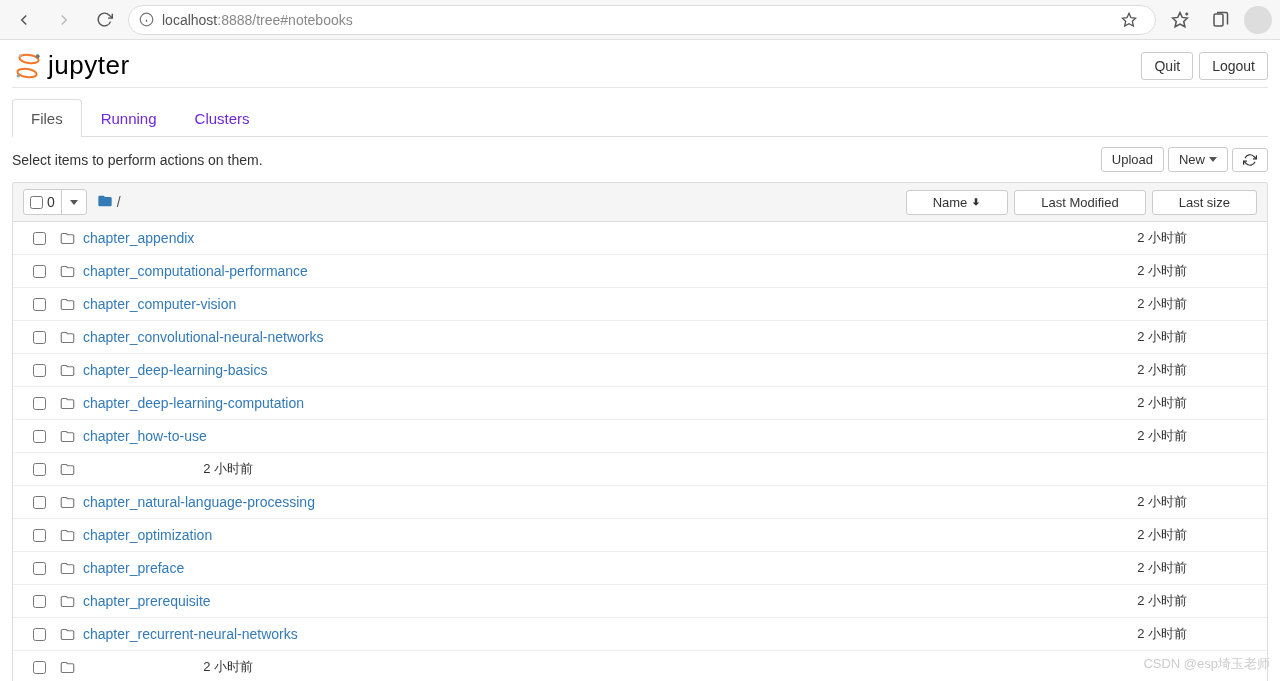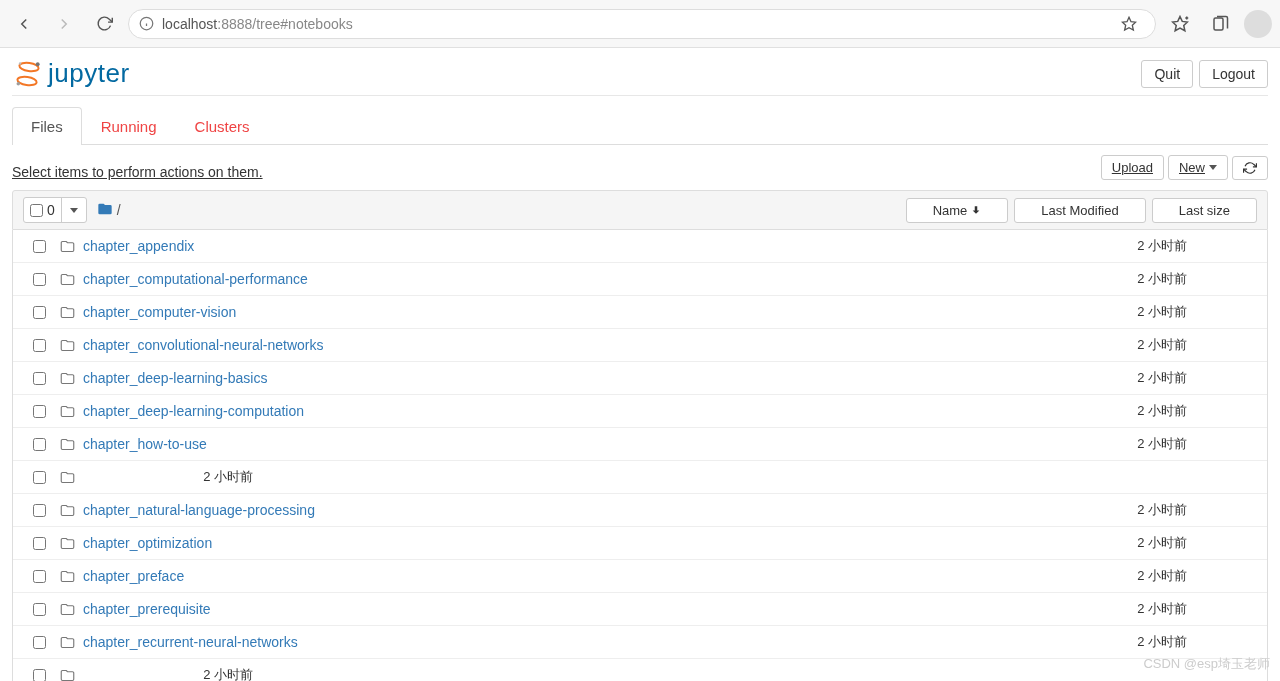--- a/index.html
+++ b/index.html
@@ -1,46 +1,46 @@
 <!DOCTYPE html>
 <html><head>
 <meta charset="utf-8">
 <style>
 * { box-sizing: border-box; margin: 0; padding: 0; }
 body { font-family: -apple-system, BlinkMacSystemFont, "Segoe UI", Helvetica, Arial, sans-serif; font-size: 14px; color: #333; background: #fff; }
 
 
-.browser-bar { display: flex; align-items: center; height: 48px; padding: 0 8px; gap: 8px; border-bottom: 1px solid #e0e0e0; background: #f7f7f7; }
+.browser-bar { display: flex; align-items: center; height: 40px; padding: 0 8px; gap: 8px; border-bottom: 1px solid #e0e0e0; background: #f7f7f7; }
 .nav-btn { width: 32px; height: 32px; display: flex; align-items: center; justify-content: center; border: none; background: transparent; border-radius: 4px; cursor: pointer; color: #555; }
 .nav-btn.disabled { color: #bbb; cursor: default; }
 .url-bar { flex: 1; display: flex; align-items: center; height: 30px; background: #fff; border: 1px solid #ddd; border-radius: 15px; padding: 0 10px; gap: 8px; }
 .url-icon { color: #777; display:flex; align-items:center; }
 .url-text { flex: 1; font-size: 14px; color: #333; }
 .url-host { color: #555; }
 .url-path { color: #888; }
 .toolbar-icon { width: 32px; height: 32px; display: flex; align-items: center; justify-content: center; color: #555; cursor: pointer; }
 .avatar { width: 28px; height: 28px; border-radius: 50%; background: #ddd; }
 
 
 .page { max-width: 1280px; margin: 0; padding: 0 12px; }
 
 
 .header { display: flex; align-items: center; justify-content: space-between; padding: 10px 0 6px 0; border-bottom: 1px solid #e7e7e7; }
 .logo { display: flex; align-items: center; gap: 6px; padding-left: 2px; }
-.logo-text { font-size: 26px; color: #0369a1; font-weight: 400; letter-spacing: 0.5px; }
+.logo-text { font-size: 26px; color: #000000; font-weight: 400; letter-spacing: 0.5px; }
 .header-buttons { display: flex; gap: 6px; }
 .btn { border: 1px solid #ccc; background: #fff; padding: 5px 12px; border-radius: 3px; font-size: 14px; cursor: pointer; color: #333; }
 
 
 .tabs { display: flex; margin-top: 10px; border-bottom: 1px solid #ddd; }
-.tab { padding: 10px 18px; font-size: 15px; color: #ef4444; cursor: pointer; border: 1px solid transparent; border-bottom: none; position: relative; top: 1px; }
+.tab { padding: 10px 18px; font-size: 15px; color: #6d28d9; cursor: pointer; border: 1px solid transparent; border-bottom: none; position: relative; top: 1px; }
 .tab.active { color: #555; background: #fff; border-color: #ddd #ddd #fff; border-radius: 4px 4px 0 0; }
 
 
-.action-row { display: flex; align-items: flex-end; justify-content: space-between; padding: 10px 0; text-decoration: underline; }
+.action-row { display: flex; align-items: center; justify-content: space-between; padding: 10px 0; }
 .action-text { font-size: 14px; color: #333; }
 .action-buttons { display: flex; gap: 4px; align-items: center; }
 .btn-sm { border: 1px solid #ccc; background: #fff; padding: 4px 10px; border-radius: 3px; font-size: 13px; cursor: pointer; color: #333; display: flex; align-items: center; gap: 4px; }
 
 
 .list-header { display: flex; align-items: center; background: #f5f5f5; border: 1px solid #ddd; border-radius: 3px 3px 0 0; padding: 6px 10px; }
 .select-box { display: flex; align-items: center; border: 1px solid #ccc; background: #fff; border-radius: 3px; overflow: hidden; }
 .select-box .cb-wrap { padding: 4px 6px; display:flex; align-items:center; gap:4px; border-right:1px solid #ccc; }
 .select-box .cb-wrap input { margin: 0; }
 .select-box .caret-wrap { padding: 4px 8px; cursor: pointer; display:flex; align-items:center; }

